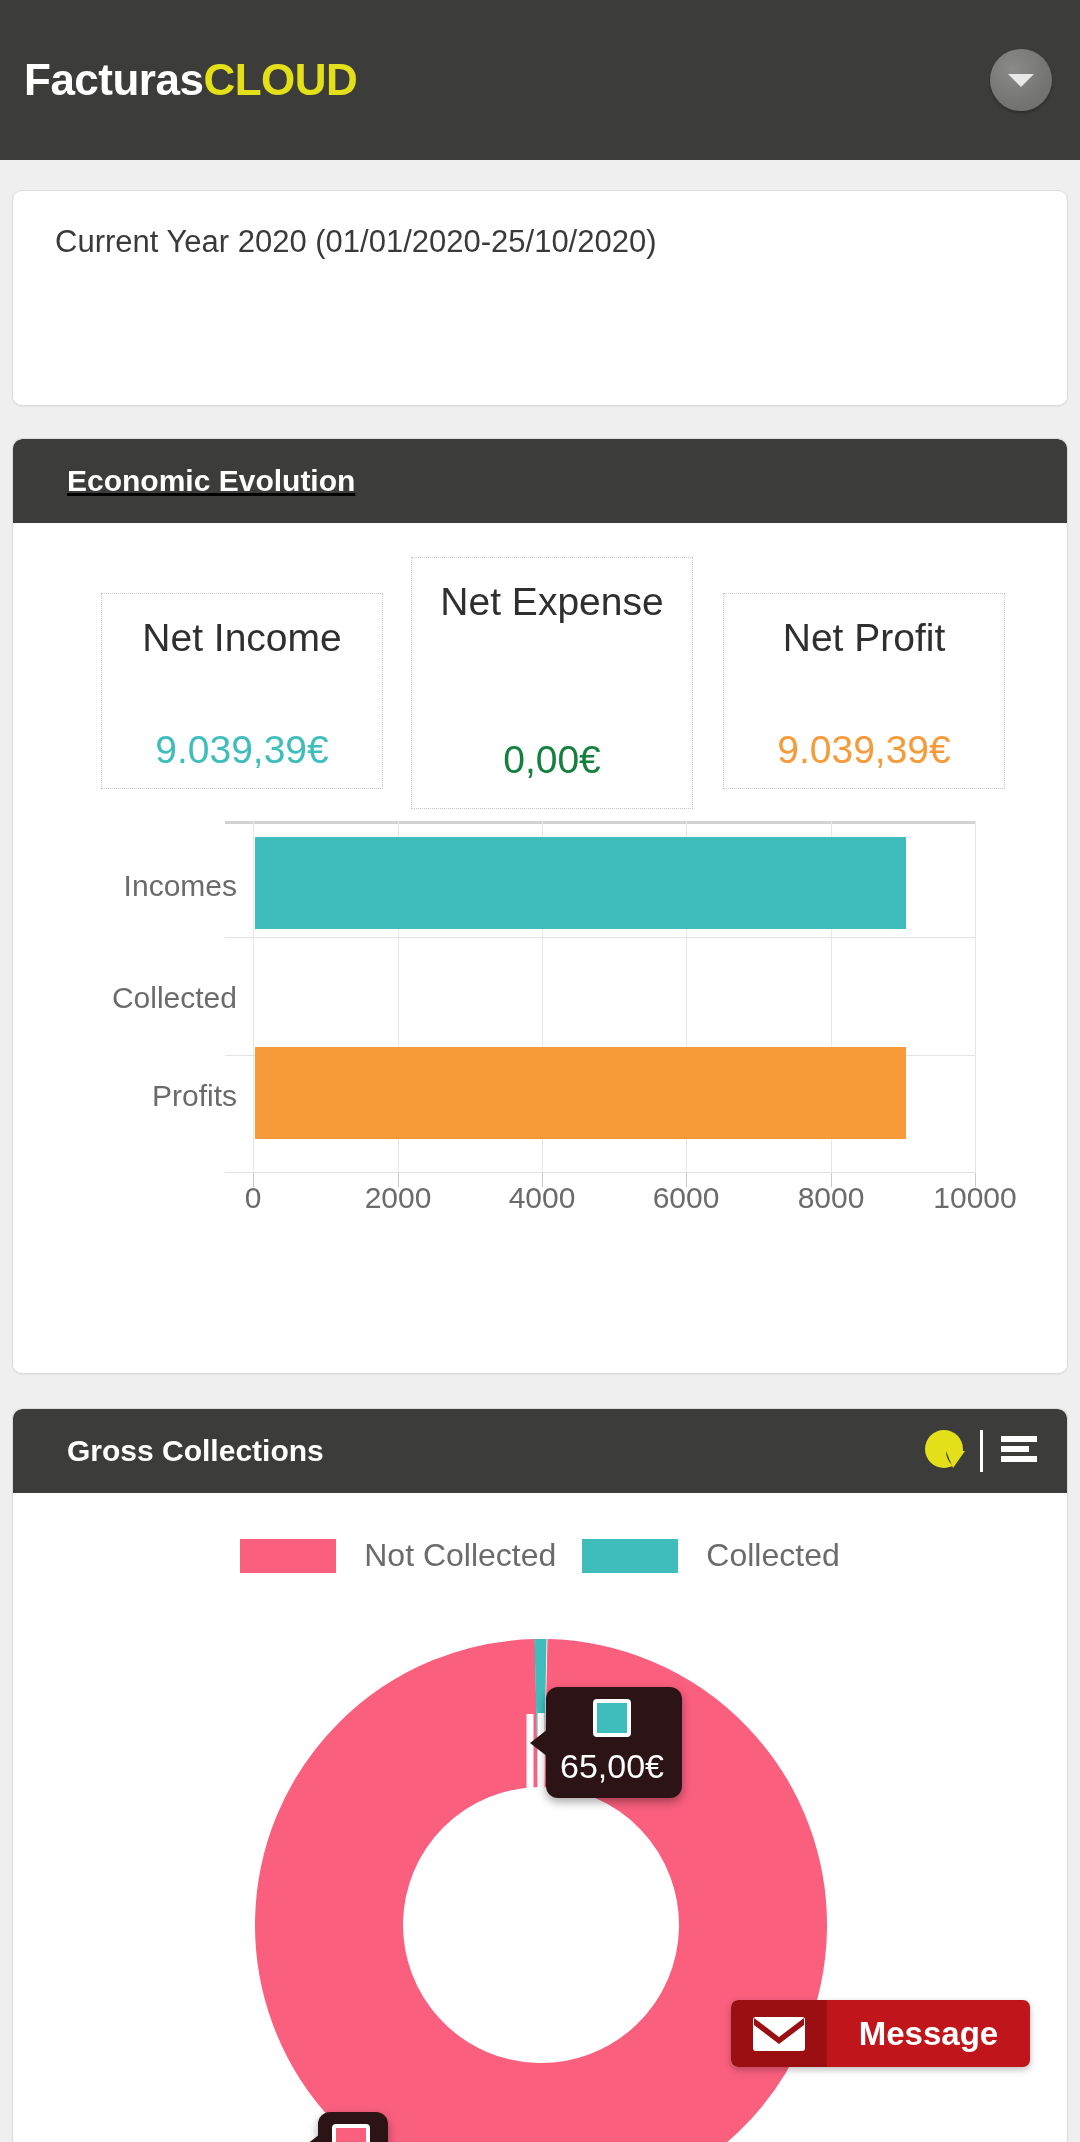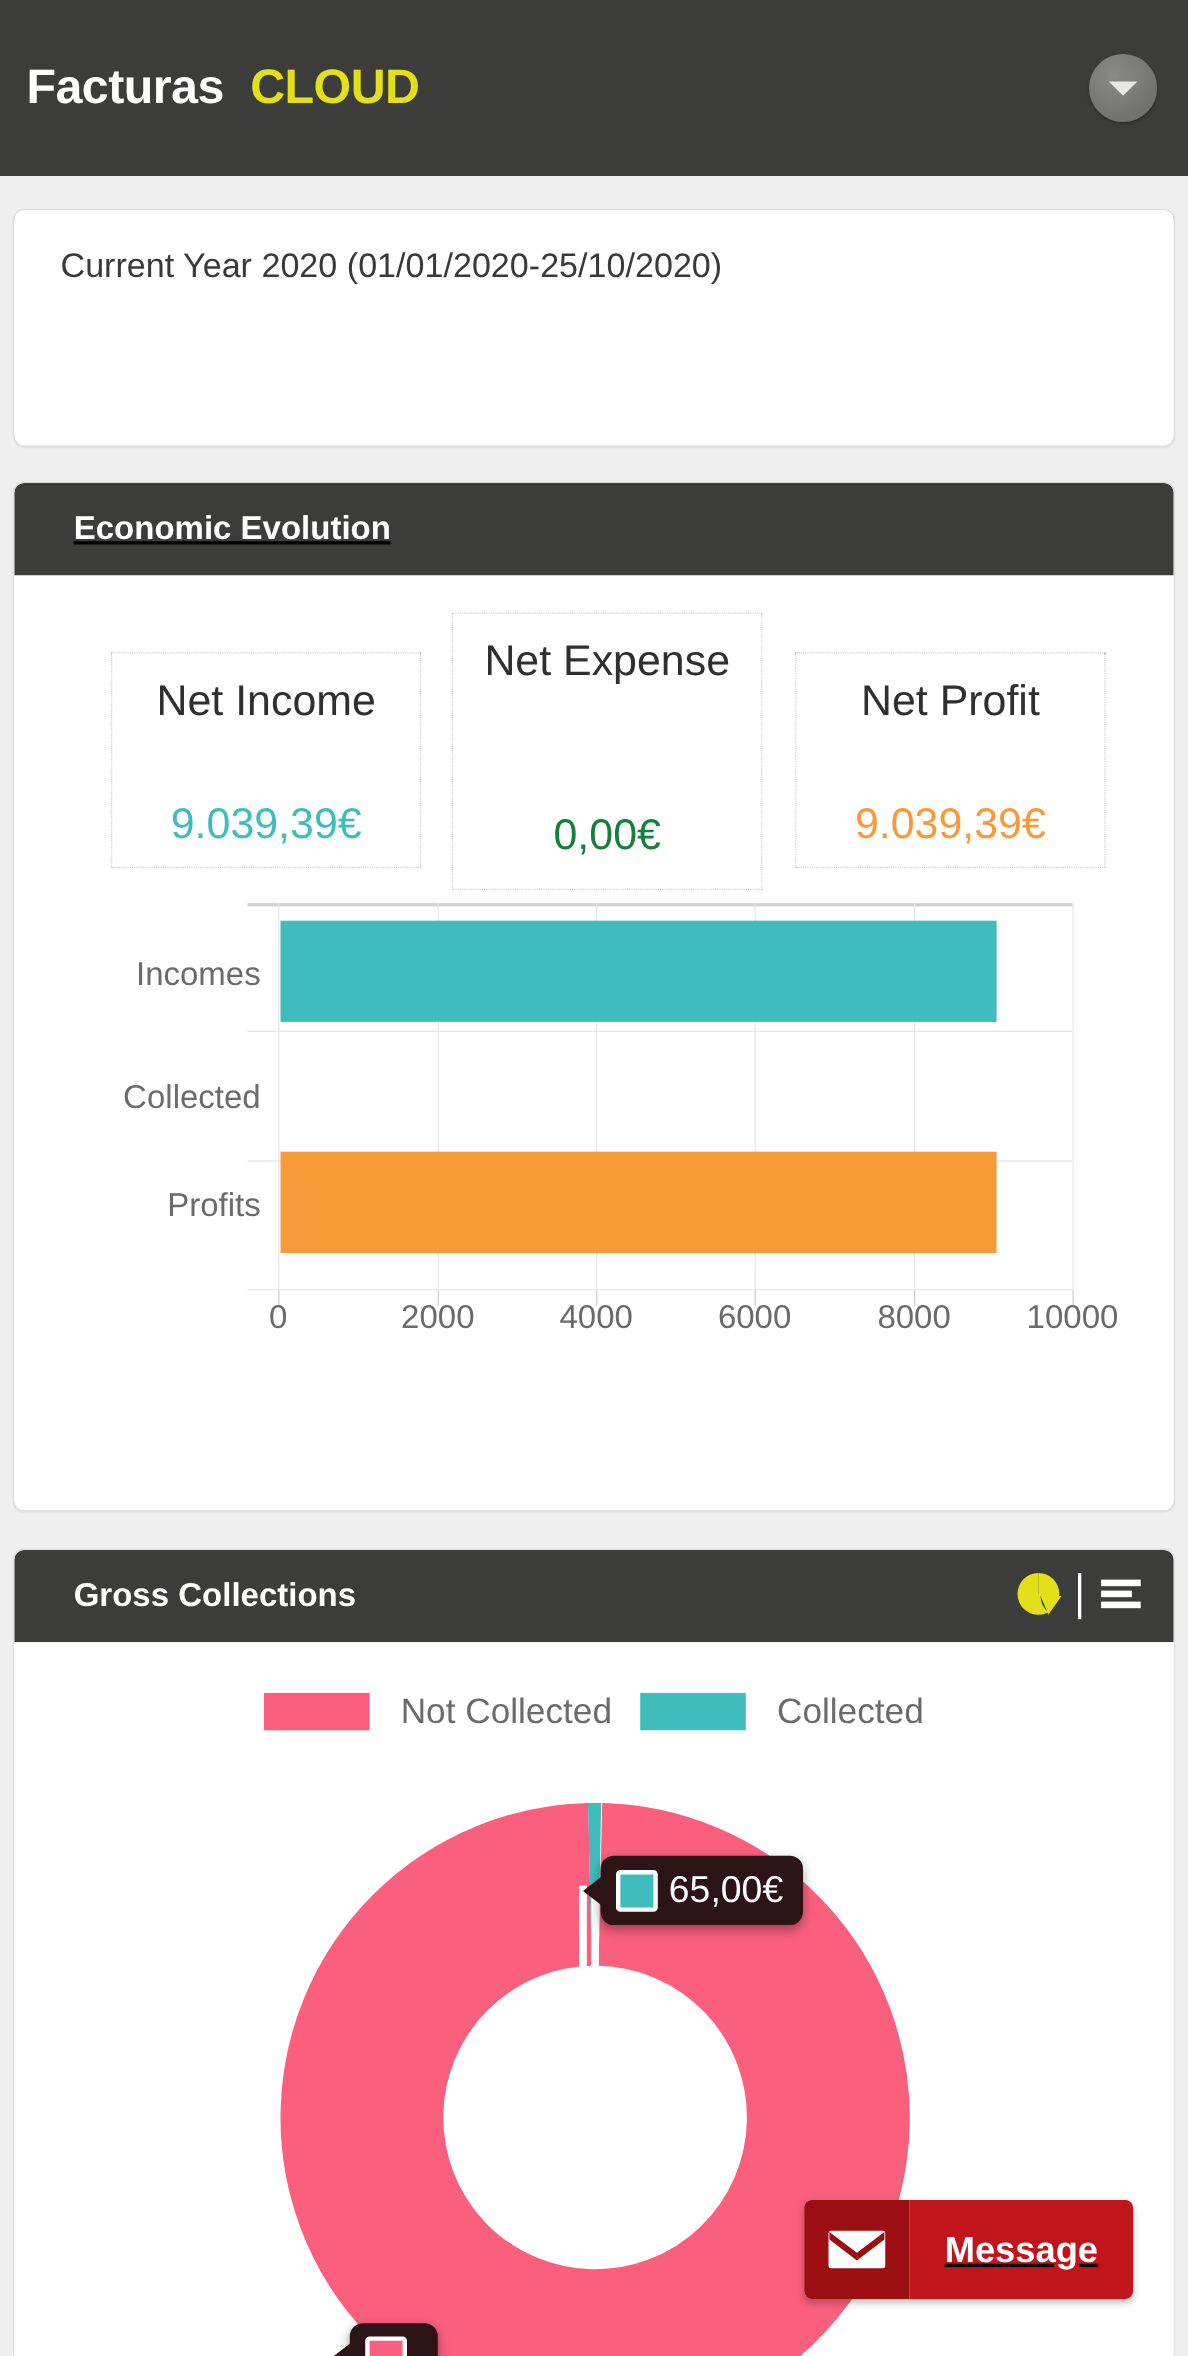--- a/index.html
+++ b/index.html
@@ -23,21 +23,21 @@
     padding: 0 28px 0 24px;
   }
   .brand {
     font-size: 44px;
     font-weight: bold;
     letter-spacing: -0.5px;
     line-height: 1;
     white-space: nowrap;
   }
   .brand .b-facturas { color: #ffffff; }
-  .brand .b-cloud { color: #e3e01a; margin-left: 24px; }
+  .brand .b-cloud { color: #e3e01a; }
 
   .user-menu-btn {
     width: 62px; height: 62px;
     border-radius: 50%;
     background: radial-gradient(circle at 38% 32%, #8a8a88 0%, #757573 60%, #6b6b69 100%);
     border: none;
     display: flex;
     align-items: center;
     justify-content: center;
     cursor: pointer;
@@ -253,20 +253,21 @@
   
   .tooltip {
     position: absolute;
     background: #2c1416;
     border-radius: 12px;
     display: flex;
     align-items: center;
     gap: 10px;
     padding: 12px 18px 12px 14px;
     box-shadow: 0 4px 10px rgba(0,0,0,0.35);
+    flex-direction: column;
   }
   .tooltip::before {
     content: "";
     position: absolute;
     left: -16px;
     top: 50%;
     transform: translateY(-50%);
     width: 0; height: 0;
     border-top: 14px solid transparent;
     border-bottom: 14px solid transparent;
@@ -283,29 +284,28 @@
     font-size: 34px;
     white-space: nowrap;
   }
   .tooltip-top    { left: 546px; top: 1687px; }
   .tooltip-bottom { left: 318px; top: 2112px; }
 
   
   .message-btn {
     position: absolute;
     left: 731px; top: 2000px;
-    width: 299px; height: 90px;
+    width: 299px; height: 67px;
     display: flex;
     align-items: stretch;
     border-radius: 7px;
     overflow: hidden;
     border: none;
     cursor: pointer;
     box-shadow: 0 3px 7px rgba(0,0,0,0.25);
-    text-decoration: underline;
   }
   .msg-icon-box {
     width: 96px;
     background: #9b0f12;
     display: flex;
     align-items: center;
     justify-content: center;
     flex: none;
   }
   .msg-body {

